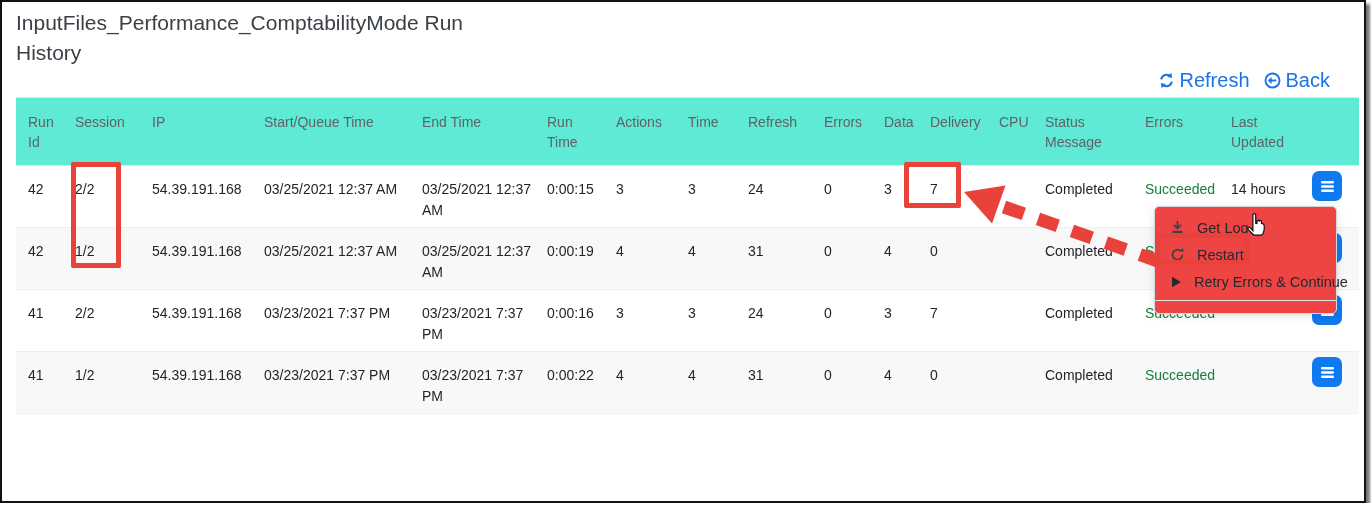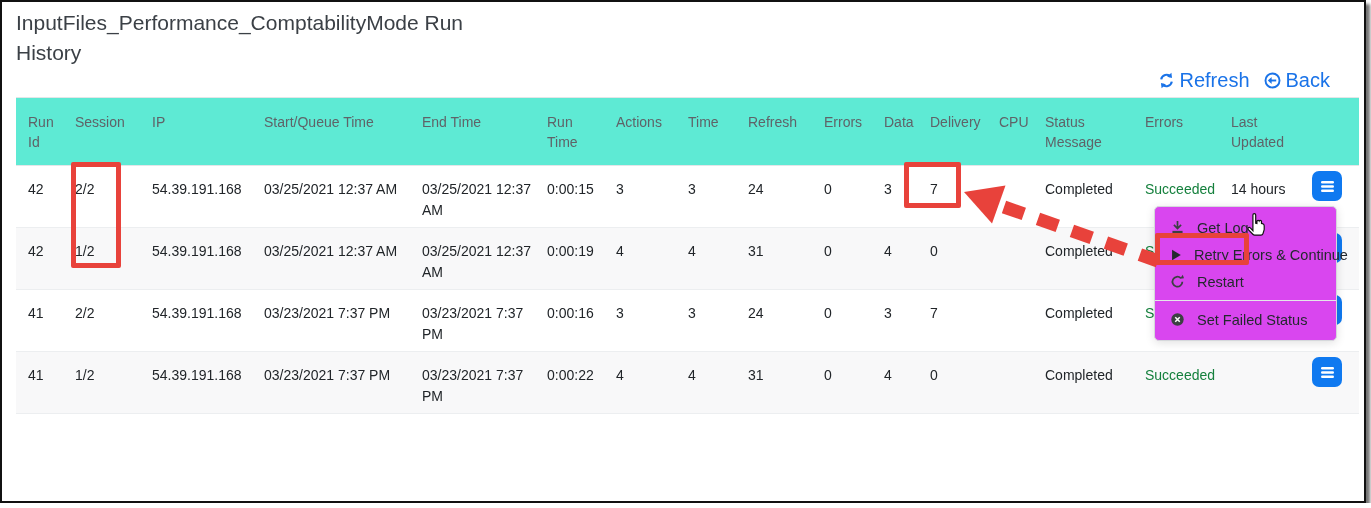--- a/index.html
+++ b/index.html
@@ -53,21 +53,21 @@
   .row-menu-btn {
     position:absolute; left:1310px; width:30px; height:30px; border:none;
     background:#0f79f0; border-radius:7px; color:#fff; z-index:5; cursor:pointer;
     display:flex; align-items:center; justify-content:center; padding:0;
   }
   .row-menu-btn svg { display:block; }
 
   
   .dropdown {
     position:absolute; left:1152px; top:204px; width:183px; z-index:10;
-    background:#d946ef; border:1px solid #d5d8db; border-radius:5px;
+    background:#ef4444; border:1px solid #d5d8db; border-radius:5px;
     box-shadow:0 2px 10px rgba(0,0,0,.12); padding:7px 0;
   }
   .menu-item {
     height:27px; display:flex; align-items:center; gap:11px; padding:0 14px;
     font-size:14.5px; color:#24292e; cursor:pointer; white-space:nowrap;
   }
   .menu-item .mi { width:17px; display:flex; justify-content:center; }
   .menu-divider { border-top:1px solid #e4e6e8; margin:5px 0; }
 
   
@@ -273,45 +273,36 @@
       <span class="mi">
           <svg width="15" height="15" viewBox="0 0 16 16">
             <path d="M7.1 1h1.8v5.9l2.3-2.3 1.25 1.25L8 10.3 3.55 5.85 4.8 4.6l2.3 2.3z" fill="#3c4043"></path>
             <rect x="2.6" y="11.6" width="10.8" height="2.6" fill="#3c4043"></rect>
           </svg>
         </span>
       <span>Get Log</span>
     </div>
     <div class="menu-item">
       <span class="mi">
-          <svg width="14" height="14" viewBox="0 0 16 16">
-            <polygon points="3.5,2 13.5,8 3.5,14" fill="#24292e"></polygon>
-          </svg>
-        </span>
-      <span>Retry Errors &amp; Continue</span>
-    </div>
-    <div class="menu-item">
-      <span class="mi">
           <svg width="15" height="15" viewBox="0 0 16 16">
             <path d="M13.2 8.2a5.3 5.3 0 1 1-1.7-3.9" fill="none" stroke="#3c4043" stroke-width="1.9"></path>
             <polygon points="10.6,5.1 14.9,4.4 13.6,0.9" fill="#3c4043"></polygon>
           </svg>
         </span>
       <span>Restart</span>
     </div>
-    <div class="menu-divider"></div>
     <div class="menu-item">
       <span class="mi">
-          <svg width="15" height="15" viewBox="0 0 16 16">
-            <circle cx="8" cy="8" r="6.6" fill="#3c4043"></circle>
-            <path d="M5.6 5.6l4.8 4.8M10.4 5.6l-4.8 4.8" stroke="#fff" stroke-width="1.6"></path>
+          <svg width="14" height="14" viewBox="0 0 16 16">
+            <polygon points="3.5,2 13.5,8 3.5,14" fill="#24292e"></polygon>
           </svg>
         </span>
-      <span>Set Failed Status</span>
+      <span>Retry Errors &amp; Continue</span>
     </div>
+    <div class="menu-divider"></div>
   </div>
 
   <div class="red-box" id="box-session"></div>
   <div class="red-box" id="box-delivery"></div>
   <div class="red-box" id="box-getdata"></div>
 
   <svg id="arrow-overlay" width="235" height="115" viewBox="0 0 235 115">
     <line x1="62" y1="37" x2="216" y2="91" stroke="#e8423b" stroke-width="13" stroke-dasharray="21 15"></line>
     <polygon points="22,22 63.5,15.5 50,53.5" fill="#e8423b"></polygon>
   </svg>

